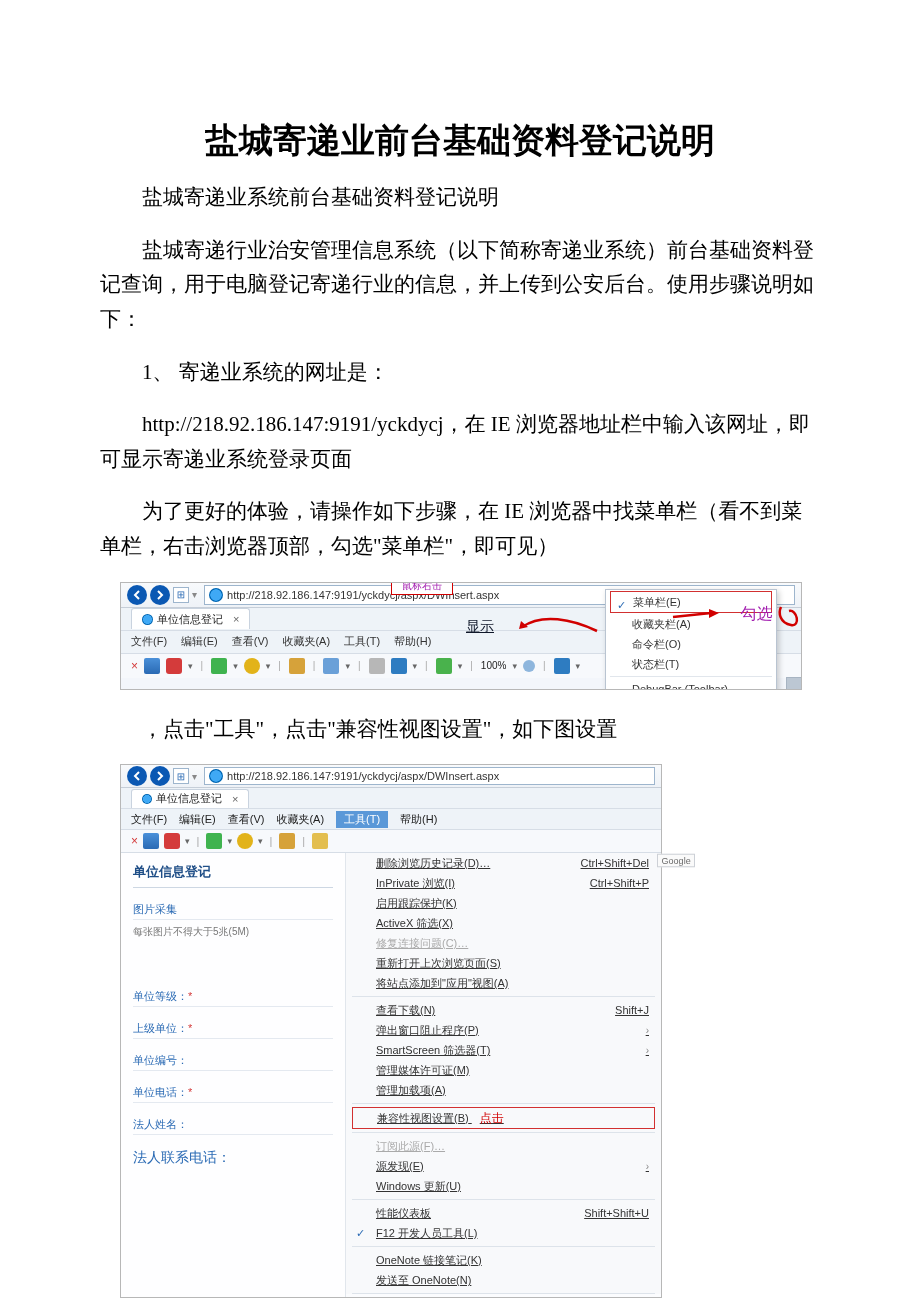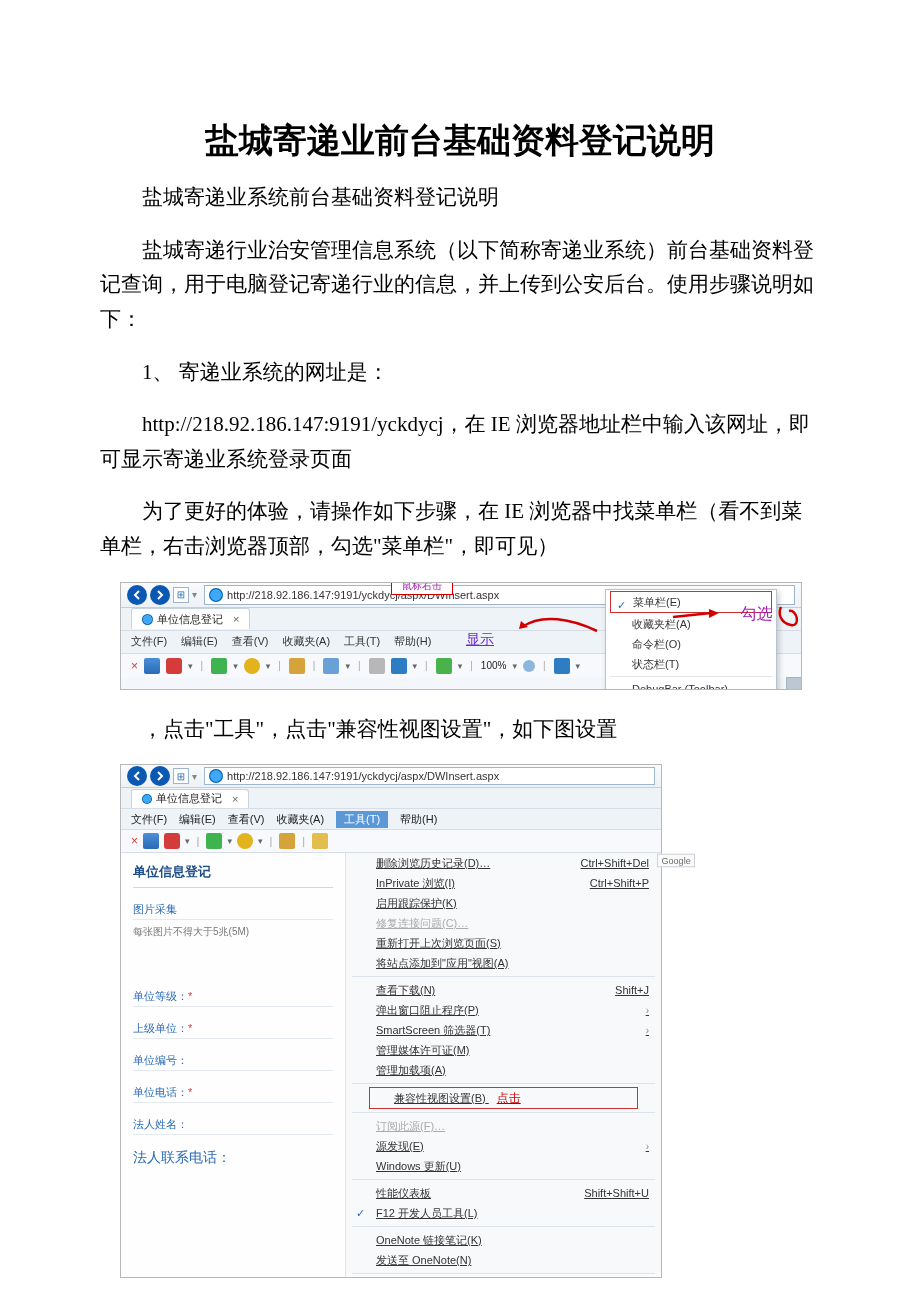--- a/index.html
+++ b/index.html
@@ -149,22 +149,22 @@
   .annot-red1 {
     position: absolute;
     top: -6px; left: 270px;
     color: #a21caf; font-size: 10px;
     border: 1.5px solid #d10000;
     padding: 1px 10px;
     background: #fff;
   }
   .annot-red2 {
     position: absolute;
-    top: 48px; left: 345px;
-    color: #6d28d9; font-size: 14px;
+    top: 35px; left: 345px;
+    color: #0f172a; font-size: 14px;
     text-decoration: underline;
   }
   .annot-red3 {
     position: absolute;
     top: 18px; right: -4px;
     color: #a21caf; font-size: 16px;
   }
   .hand-arrow {
     position: absolute;
     top: 34px; left: 396px;
@@ -269,21 +269,21 @@
   .dropmenu .dmi {
     height: 20px;
     display: flex; align-items: center; justify-content: space-between;
     padding: 0 12px 0 30px;
     position: relative;
     text-decoration: underline;
   }
   .dropmenu .dmi.disabled { color:#aaa; }
   .dropmenu .dmi .chk { position:absolute; left:10px; color:#2a6ab4; }
   .dropmenu .dsep { height:1px; background:#dde3ea; margin:3px 6px; }
-  .dropmenu .dmi.redbox { border: 1.5px solid #d23030; margin: 2px 23px; padding-left: 24px; }
+  .dropmenu .dmi.redbox { border: 1.5px solid #d23030; margin: 2px 6px; padding-left: 24px; }
   .dropmenu .dmi .arrow { color:#888; font-size:10px; }
   .googletag {
     position:absolute;
     right:-36px; top:0;
     font-size:10px; color:#6b6b6b;
     border:1px solid #c7cbd2;
     background:#fafafa;
     padding:1px 4px;
     transform:scale(.9);
   }
@@ -494,20 +494,23 @@
               <span>删除浏览历史记录(D)…</span>
               <span>Ctrl+Shift+Del</span>
             </div>
             <div class="dmi">
               <span>InPrivate 浏览(I)</span>
               <span>Ctrl+Shift+P</span>
             </div>
             <div class="dmi">
                 <span>启用跟踪保护(K)</span>
               </div>
+            <div class="dmi">
+                <span>ActiveX 筛选(X)</span>
+              </div>
             <div class="dmi disabled">
                 <span>修复连接问题(C)…</span>
               </div>
             <div class="dmi">
                 <span>重新打开上次浏览页面(S)</span>
               </div>
             <div class="dmi">
                 <span>将站点添加到"应用"视图(A)</span>
               </div>
             <div class="dsep"></div>

